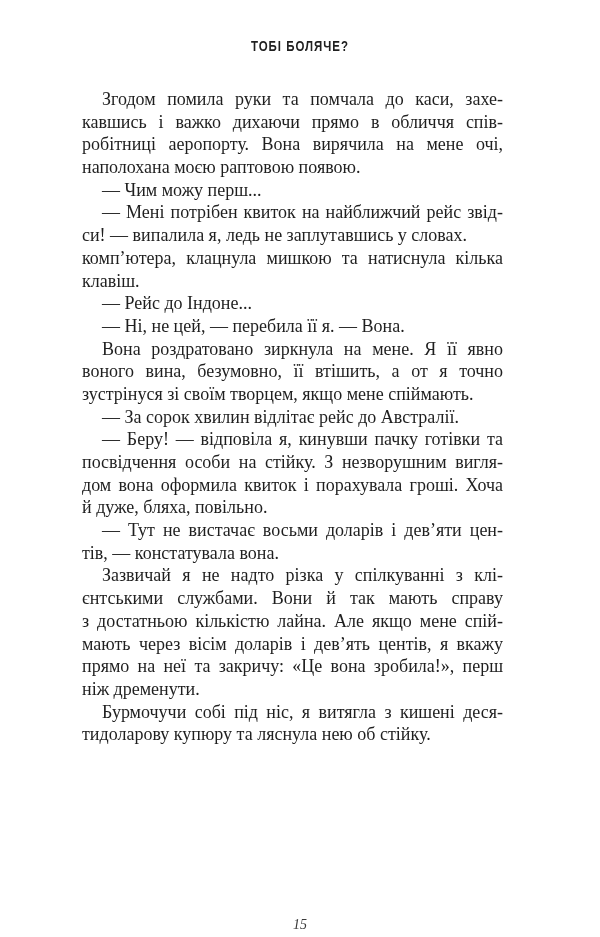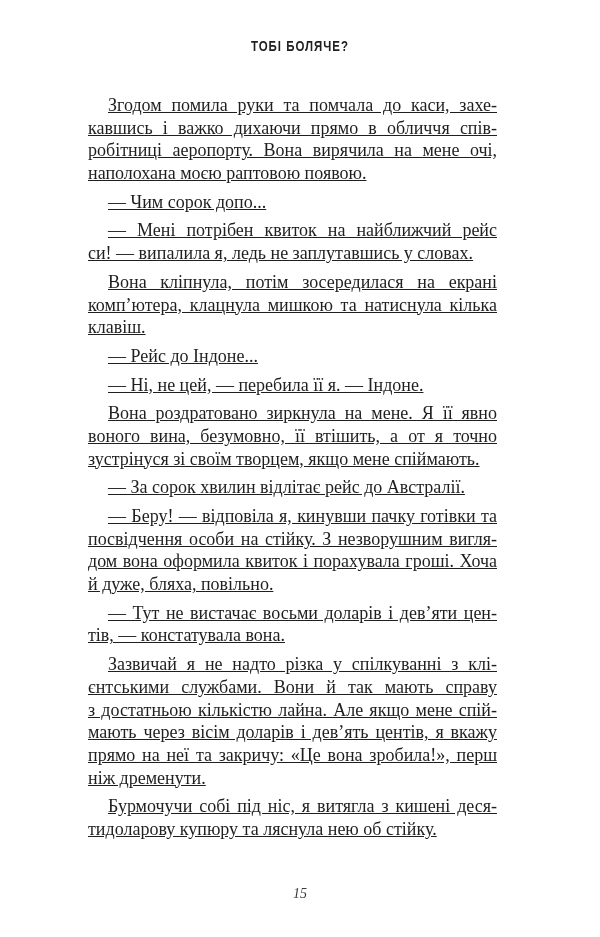--- a/index.html
+++ b/index.html
@@ -28,33 +28,33 @@
     transform-origin: center;
   }
   .body-text {
     position: absolute;
     top: 88px; left: 82px;
     width: 421px;
     font-size: 18px;
     line-height: 22.7px;
     color: var(--text, #1f1f1f);
   }
-  .paragraph { margin: 6px; text-decoration: underline; }
+  .paragraph { margin: 0; }
   .line {
     text-align: justify;
     text-align-last: justify;
     height: 22.7px;
     overflow: hidden;
     white-space: normal;
   }
   .line.first { text-indent: 20px; }
   .line.last  { text-align-last: left; }
   .page-number {
     position: absolute;
-    top: 886px; left: 0; right: 0;
+    top: 917px; left: 0; right: 0;
     text-align: center;
     font-family: "Liberation Serif", serif;
     font-style: italic;
     font-size: 14px;
     color: var(--folio, #3a3a3a);
   }
 </style>
 </head>
 <body>
 
@@ -62,36 +62,35 @@
   <div class="running-header">ТОБІ БОЛЯЧЕ?</div>
 
   <div class="body-text">
       <div class="paragraph">
         <div class="line first">Згодом помила руки та помчала до каси, захе-</div>
         <div class="line">кавшись і важко дихаючи прямо в обличчя спів-</div>
         <div class="line">робітниці аеропорту. Вона вирячила на мене очі,</div>
         <div class="line last">наполохана моєю раптовою появою.</div>
       </div>
       <div class="paragraph">
-        <div class="line first last">— Чим сорок допо...</div>
+        <div class="line first last">— Чим можу перш...</div>
       </div>
       <div class="paragraph">
         <div class="line first">— Мені потрібен квиток на найближчий рейс звід-</div>
         <div class="line last">си! — випалила я, ледь не заплутавшись у словах.</div>
       </div>
       <div class="paragraph">
-        <div class="line first">Вона кліпнула, потім зосередилася на екрані</div>
         <div class="line">комп’ютера, клацнула мишкою та натиснула кілька</div>
         <div class="line last">клавіш.</div>
       </div>
       <div class="paragraph">
         <div class="line first last">— Рейс до Індоне...</div>
       </div>
       <div class="paragraph">
-        <div class="line first last">— Ні, не цей, — перебила її я. — Індоне.</div>
+        <div class="line first last">— Ні, не цей, — перебила її я. — Вона.</div>
       </div>
       <div class="paragraph">
         <div class="line first">Вона роздратовано зиркнула на мене. Я її явно</div>
         <div class="line">воного вина, безумовно, її втішить, а от я точно</div>
         <div class="line last">зустрінуся зі своїм творцем, якщо мене спіймають.</div>
       </div>
       <div class="paragraph">
         <div class="line first last">— За сорок хвилин відлітає рейс до Австралії.</div>
       </div>
       <div class="paragraph">

